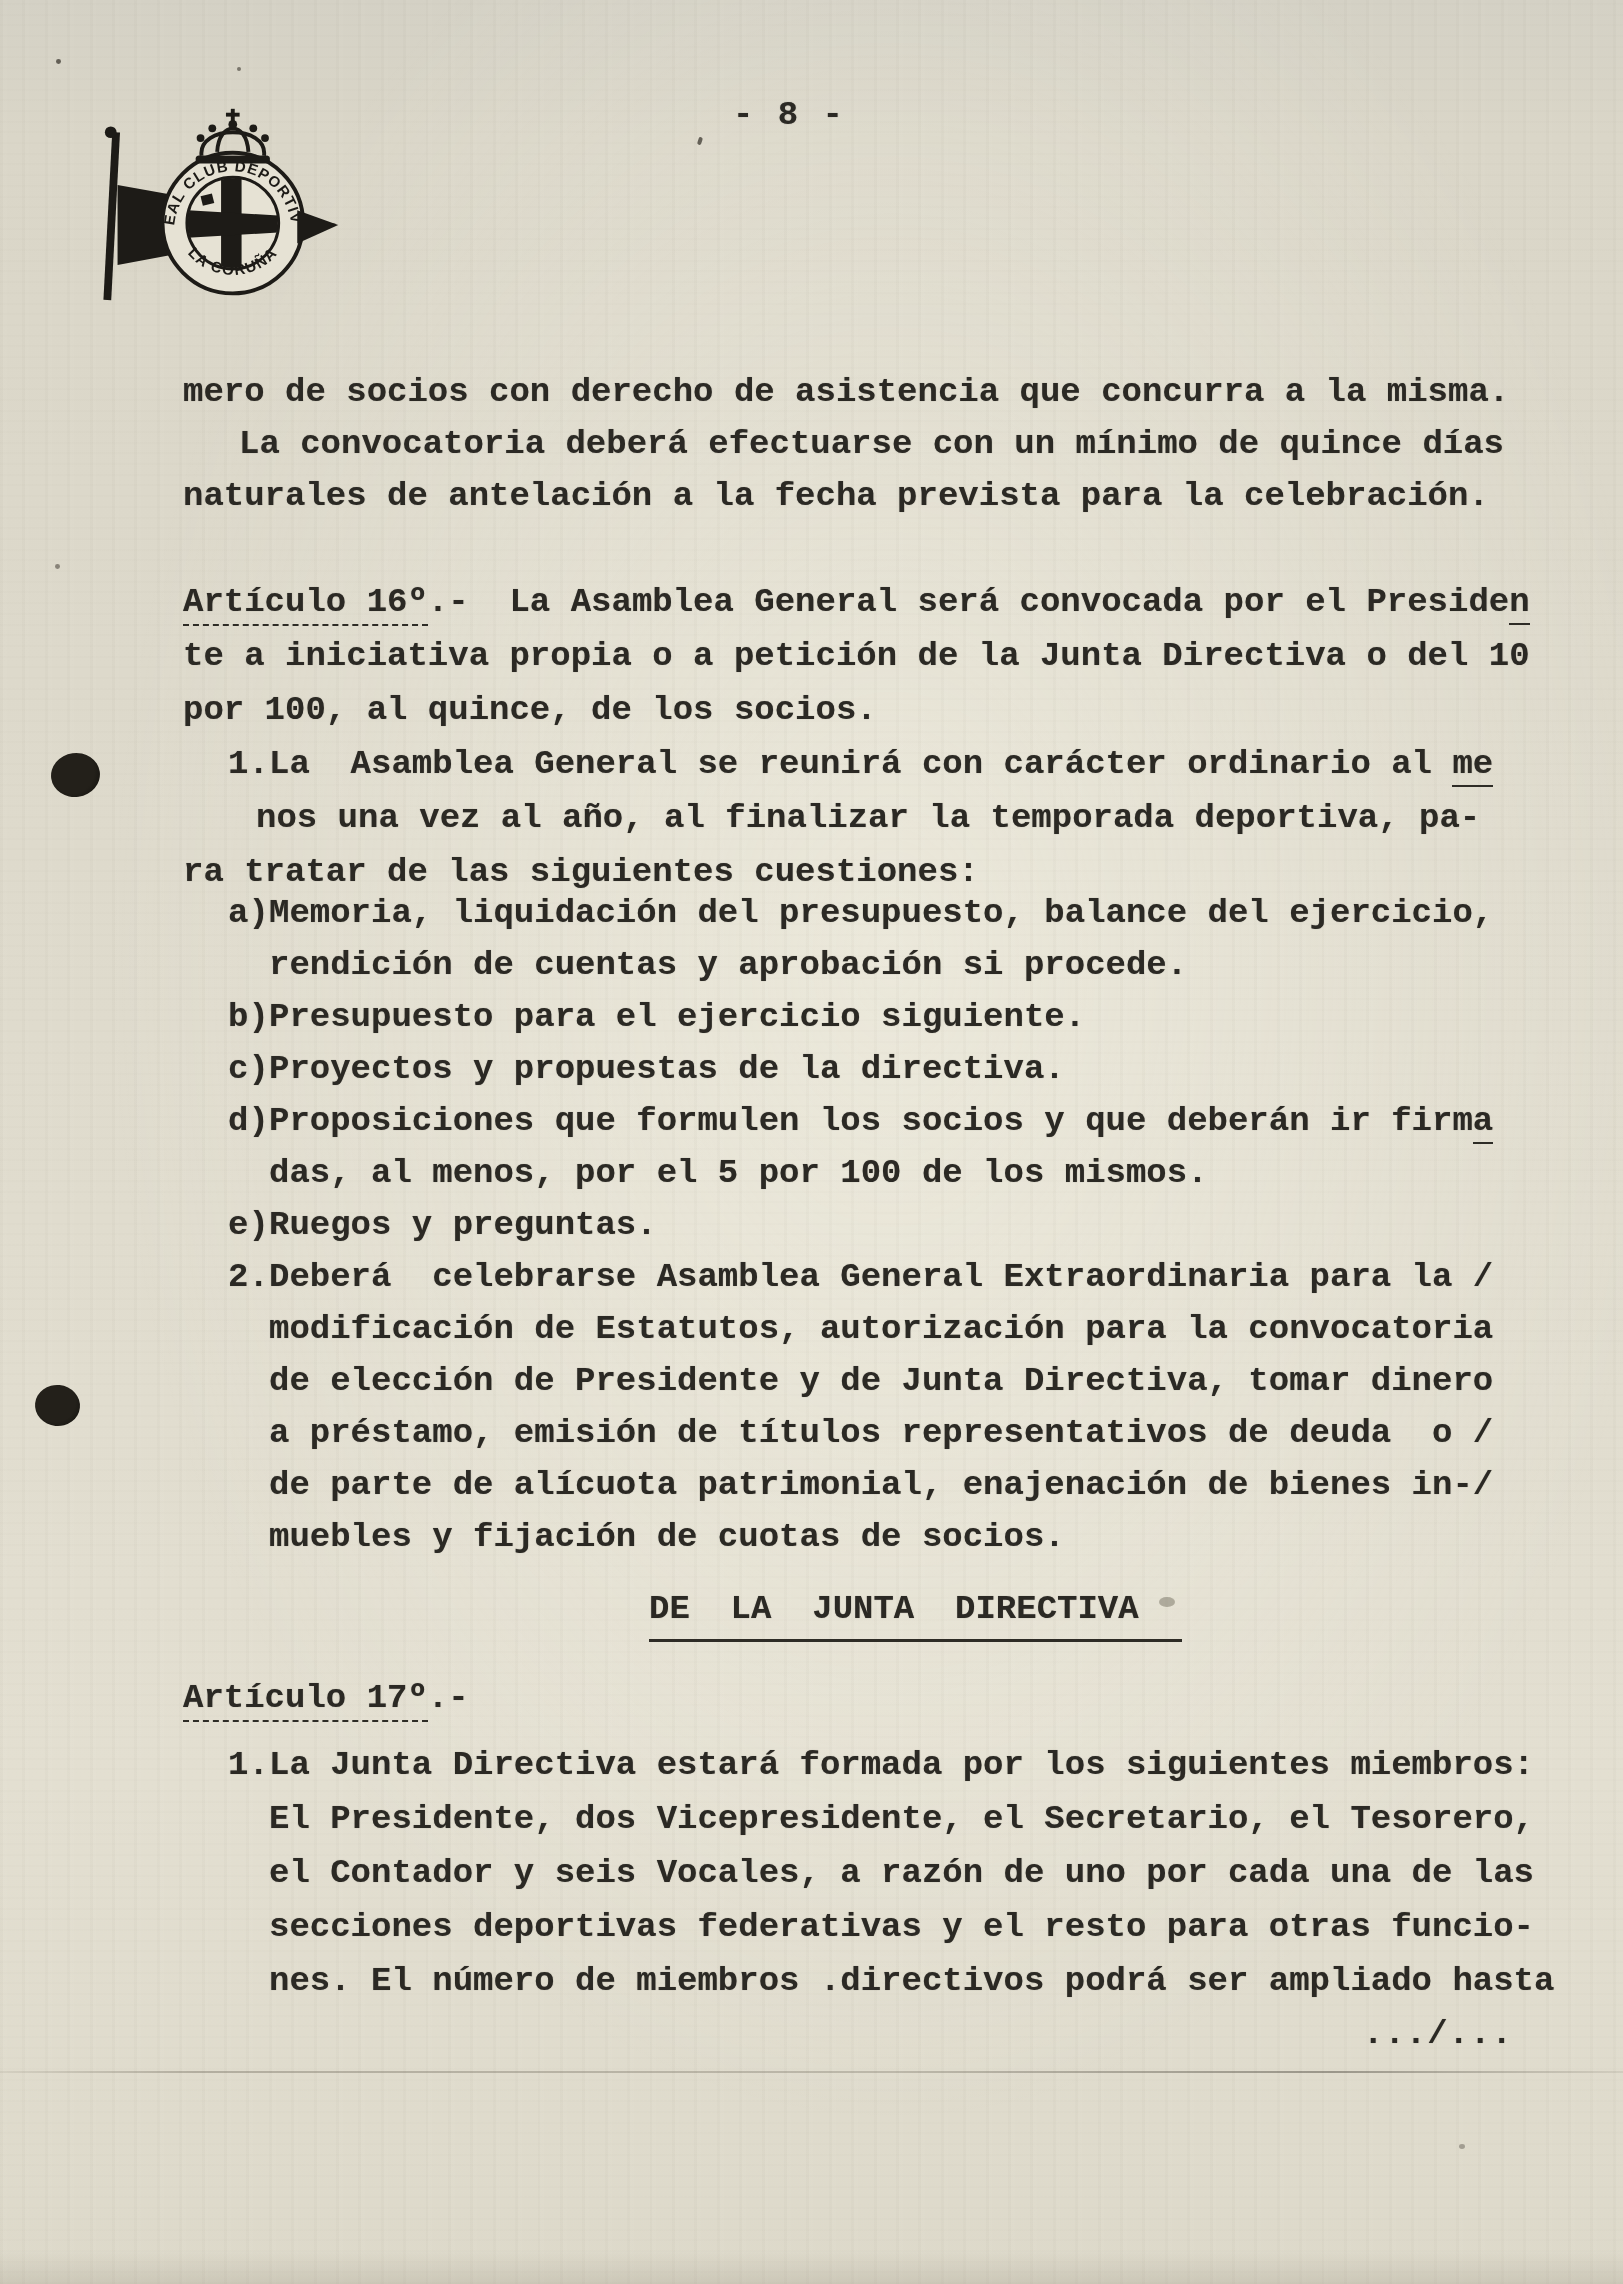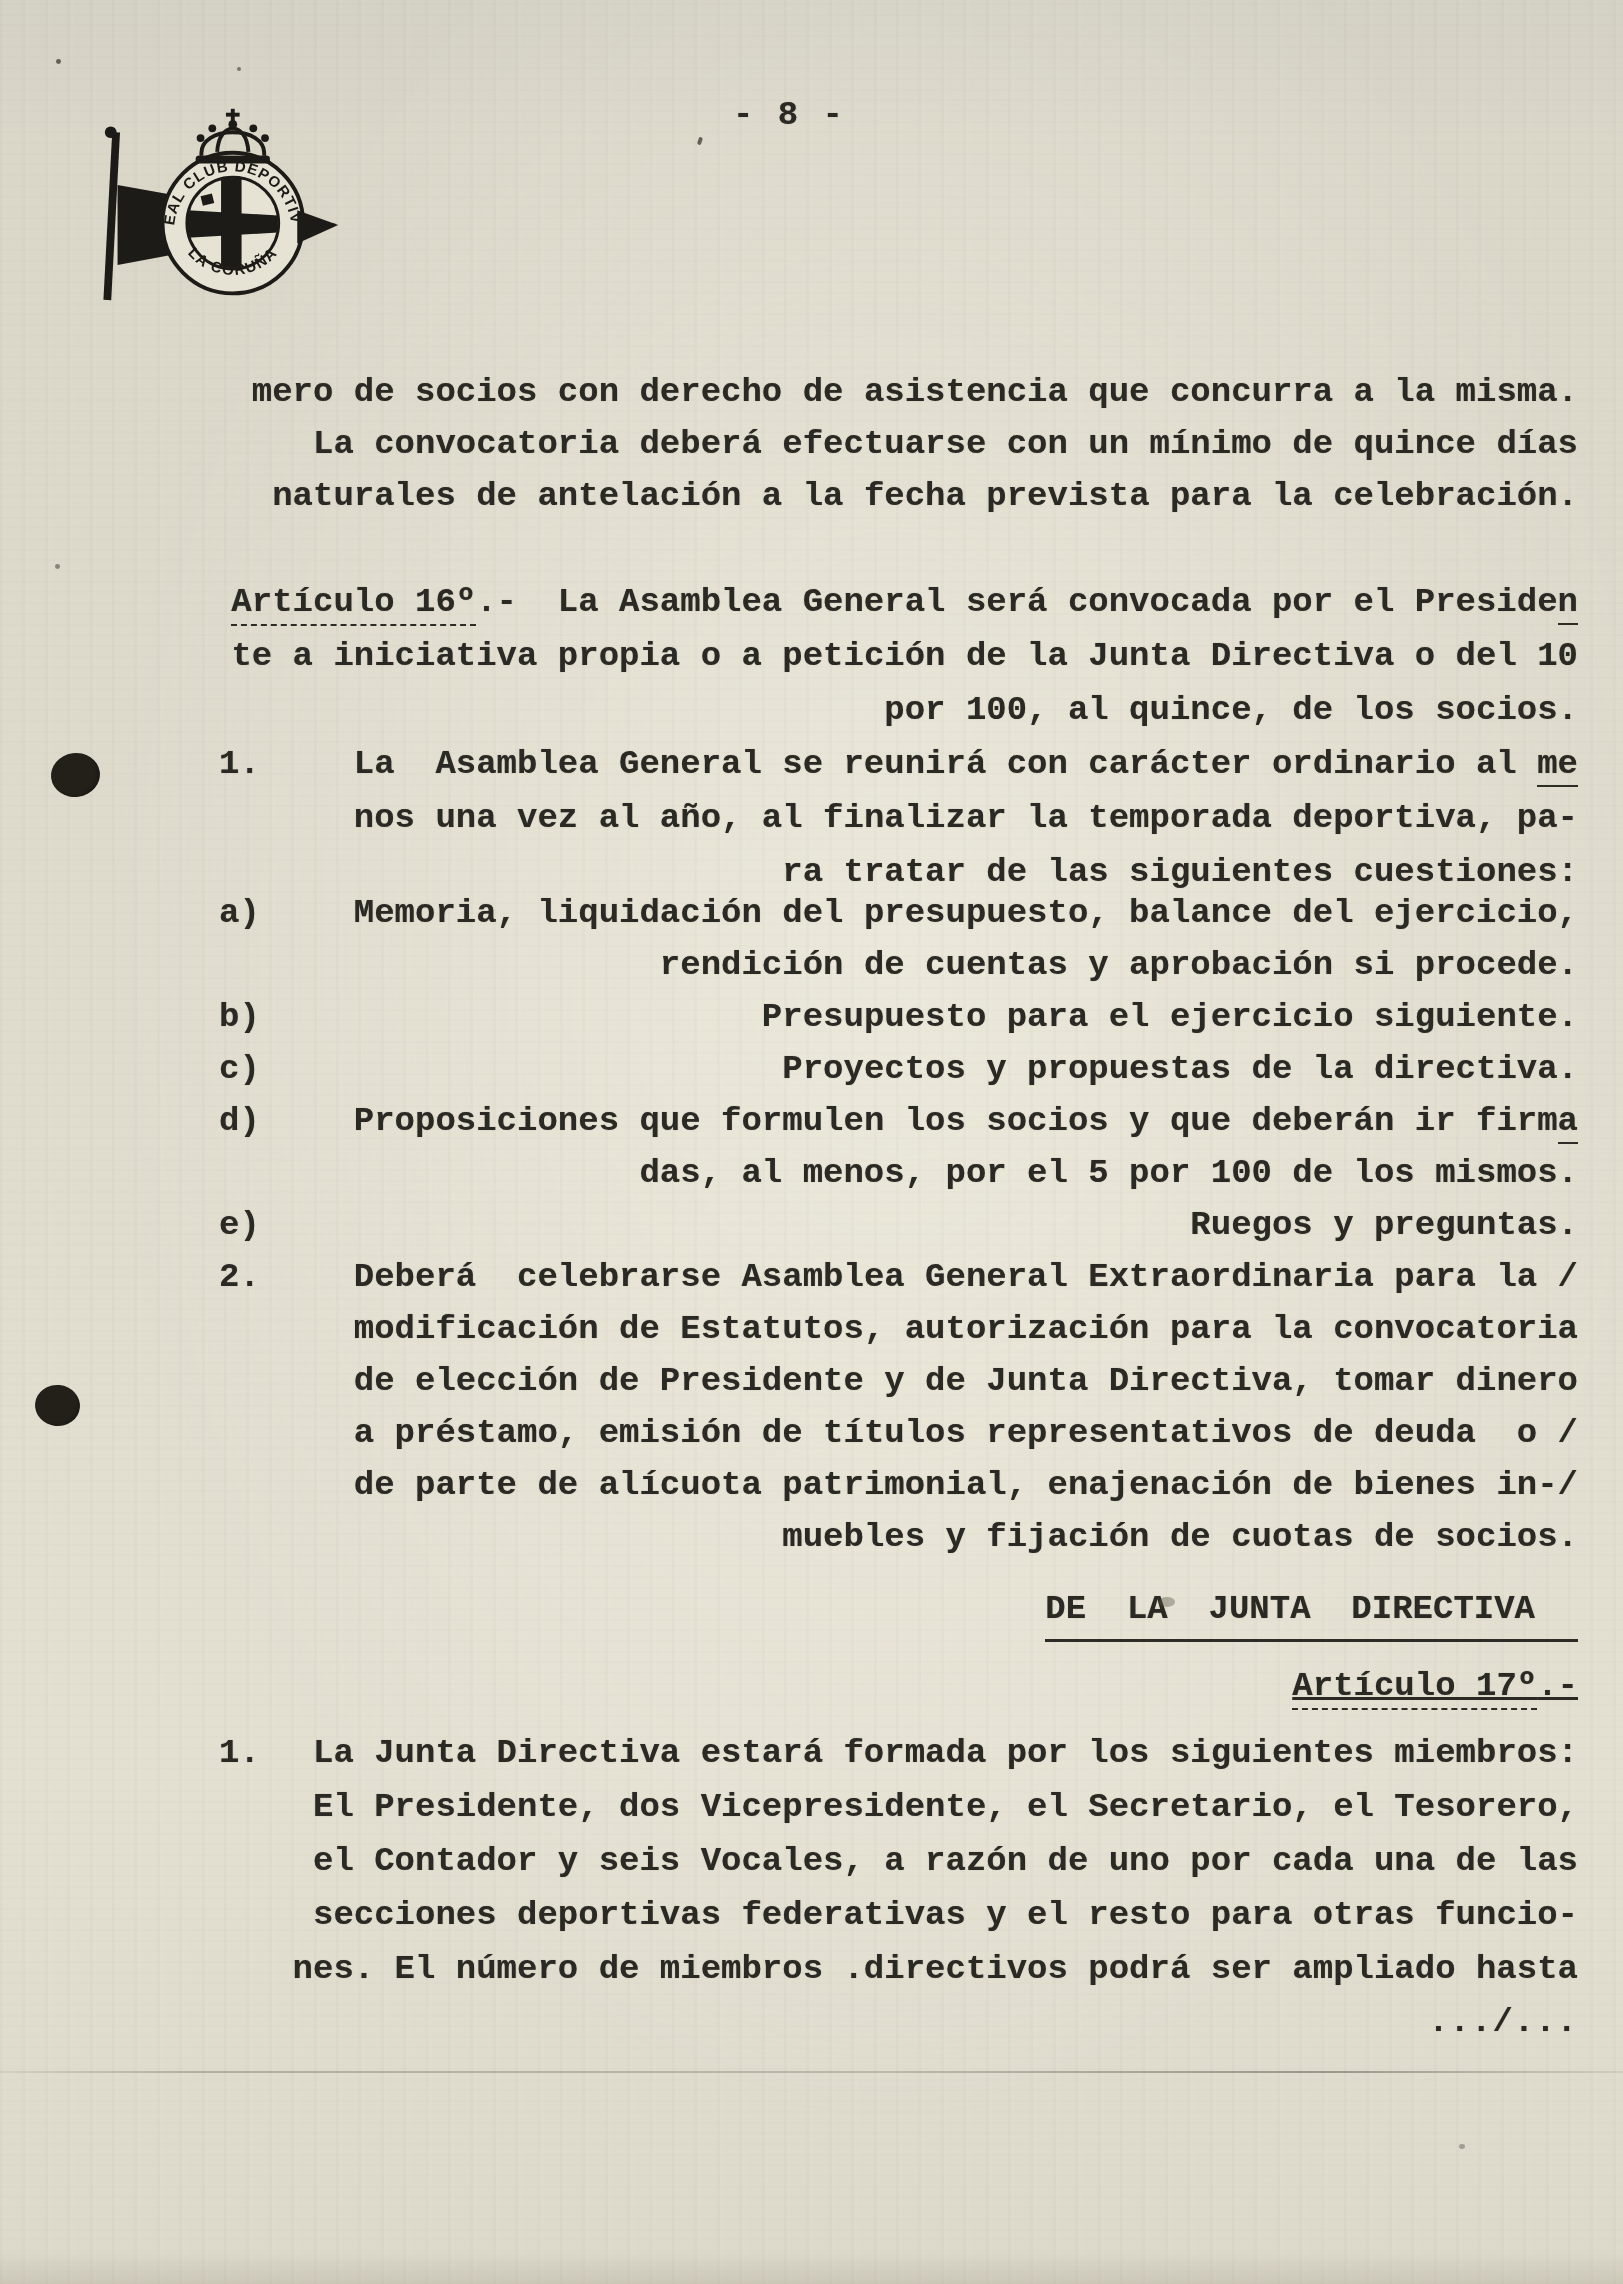--- a/index.html
+++ b/index.html
@@ -24,30 +24,30 @@
   }
 
   .page-num{
     position:absolute;left:733px;top:96px;
     font-size:34px;font-weight:700;letter-spacing:2px;white-space:pre;
     text-shadow:0 0 1px rgba(40,38,33,0.45);
   }
 
   .logo{position:absolute;left:96px;top:101px;width:256px;height:207px;}
 
-  .doc-body{position:absolute;left:174px;top:366px;width:1404px;text-align:right;}
+  .doc-body{position:absolute;left:183px;top:366px;width:1404px;}
   .line{
     position:relative;height:52px;line-height:52px;white-space:pre;
     font-size:34px;font-weight:700;
     text-shadow:0 0 1px rgba(40,38,33,0.40);
   }
   .lh55{height:54px;line-height:54px;}
   .gap-lg{margin-top:53px;}
   .gap-md{margin-top:20px;}
-  .gap-md2{margin-top:24px;text-decoration:underline;}
+  .gap-md2{margin-top:36px;}
   .gap-sm{margin-top:12.7px;}
   .gap-pull{margin-top:-11.7px;}
 
   .ind-margin{padding-left:0;}
   .ind-para{padding-left:56px;}
   .ind-hang{padding-left:73px;}
   .ind-item{padding-left:86px;}
   .ind-cont{padding-left:86px;}
   .ind-heading{padding-left:466px;}
   .ind-contmark{padding-left:1180px;letter-spacing:1px;}

